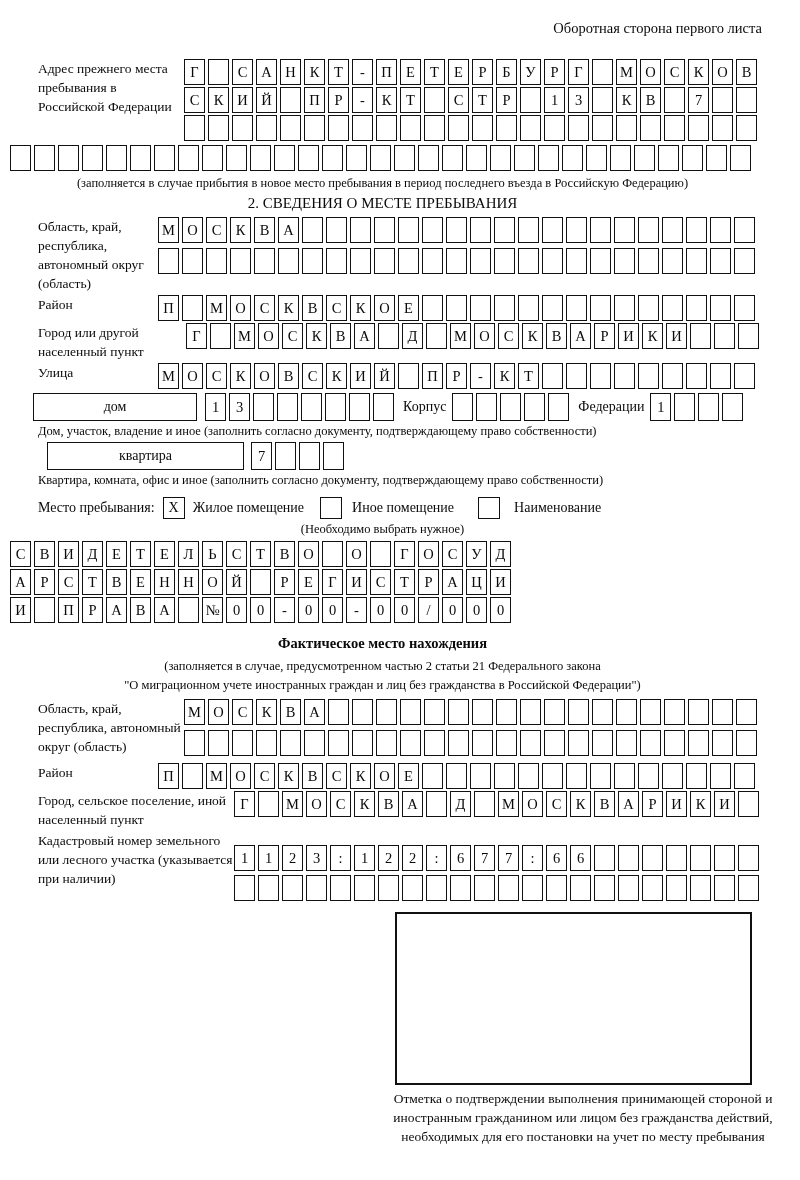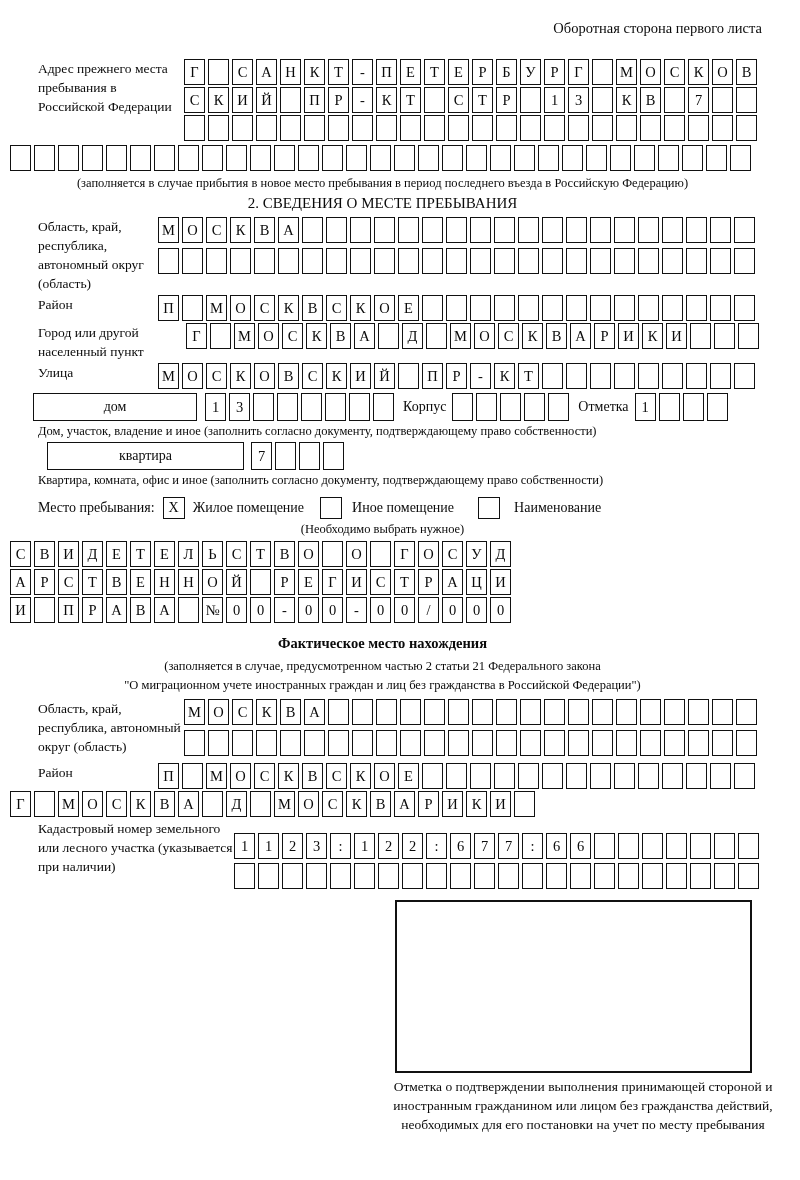--- a/index.html
+++ b/index.html
@@ -341,21 +341,21 @@
       <div class="cell"></div>
     </div>
   <div class="inline-lbl">Корпус</div>
   <div class="cells">
       <div class="cell"></div>
       <div class="cell"></div>
       <div class="cell"></div>
       <div class="cell"></div>
       <div class="cell"></div>
     </div>
-  <div class="inline-lbl">Отметка</div>
+  <div class="inline-lbl">Федерации</div>
   <div class="cells">
       <div class="cell">1</div>
       <div class="cell"></div>
       <div class="cell"></div>
       <div class="cell"></div>
     </div>
 </div>
 <div class="caption cap-left">Дом, участок, владение и иное (заполнить согласно документу, подтверждающему право собственности)</div>
 
 <div class="row kv-row" style="margin-top:3px;">
@@ -541,20 +541,21 @@
       <div class="cell"></div>
       <div class="cell"></div>
       <div class="cell"></div>
       <div class="cell"></div>
       <div class="cell"></div>
       <div class="cell"></div>
     </div>
 </div>
 
 <div class="row">
+  <div class="lbl ml" style="width:196px;">Город, сельское поселение, иной населенный пункт</div>
   <div class="cells">
       <div class="cell">Г</div>
       <div class="cell"></div>
       <div class="cell">М</div>
       <div class="cell">О</div>
       <div class="cell">С</div>
       <div class="cell">К</div>
       <div class="cell">В</div>
       <div class="cell">А</div>
       <div class="cell"></div>

